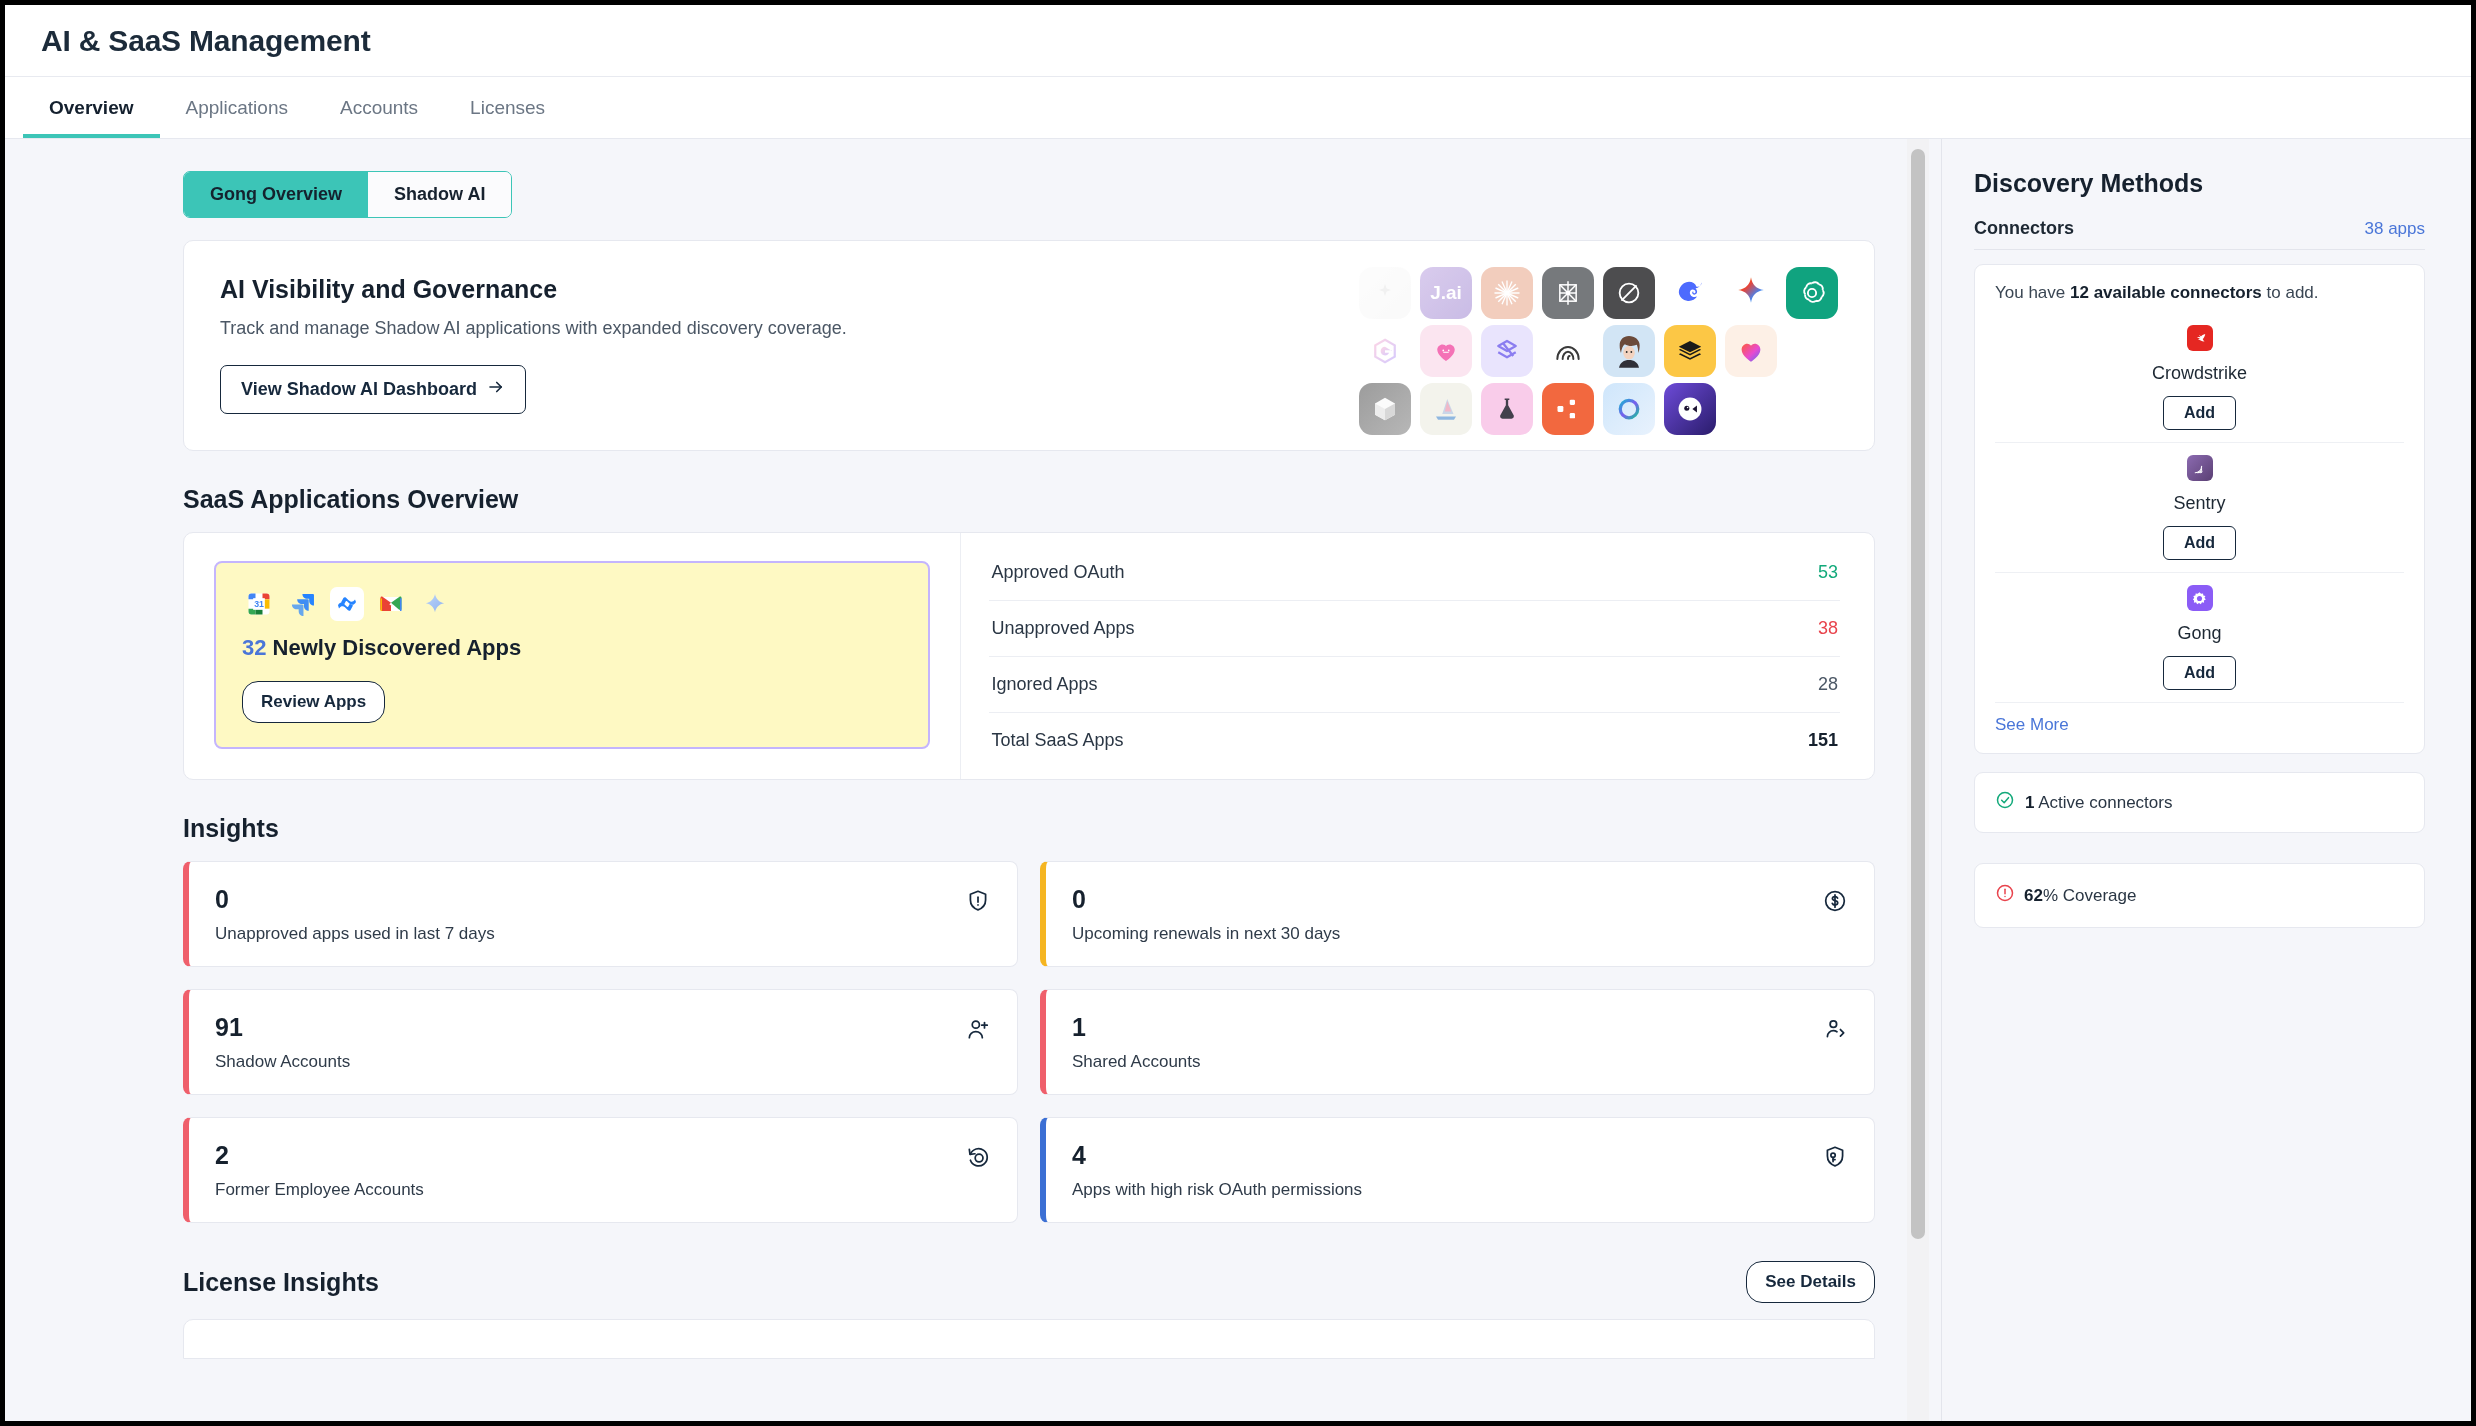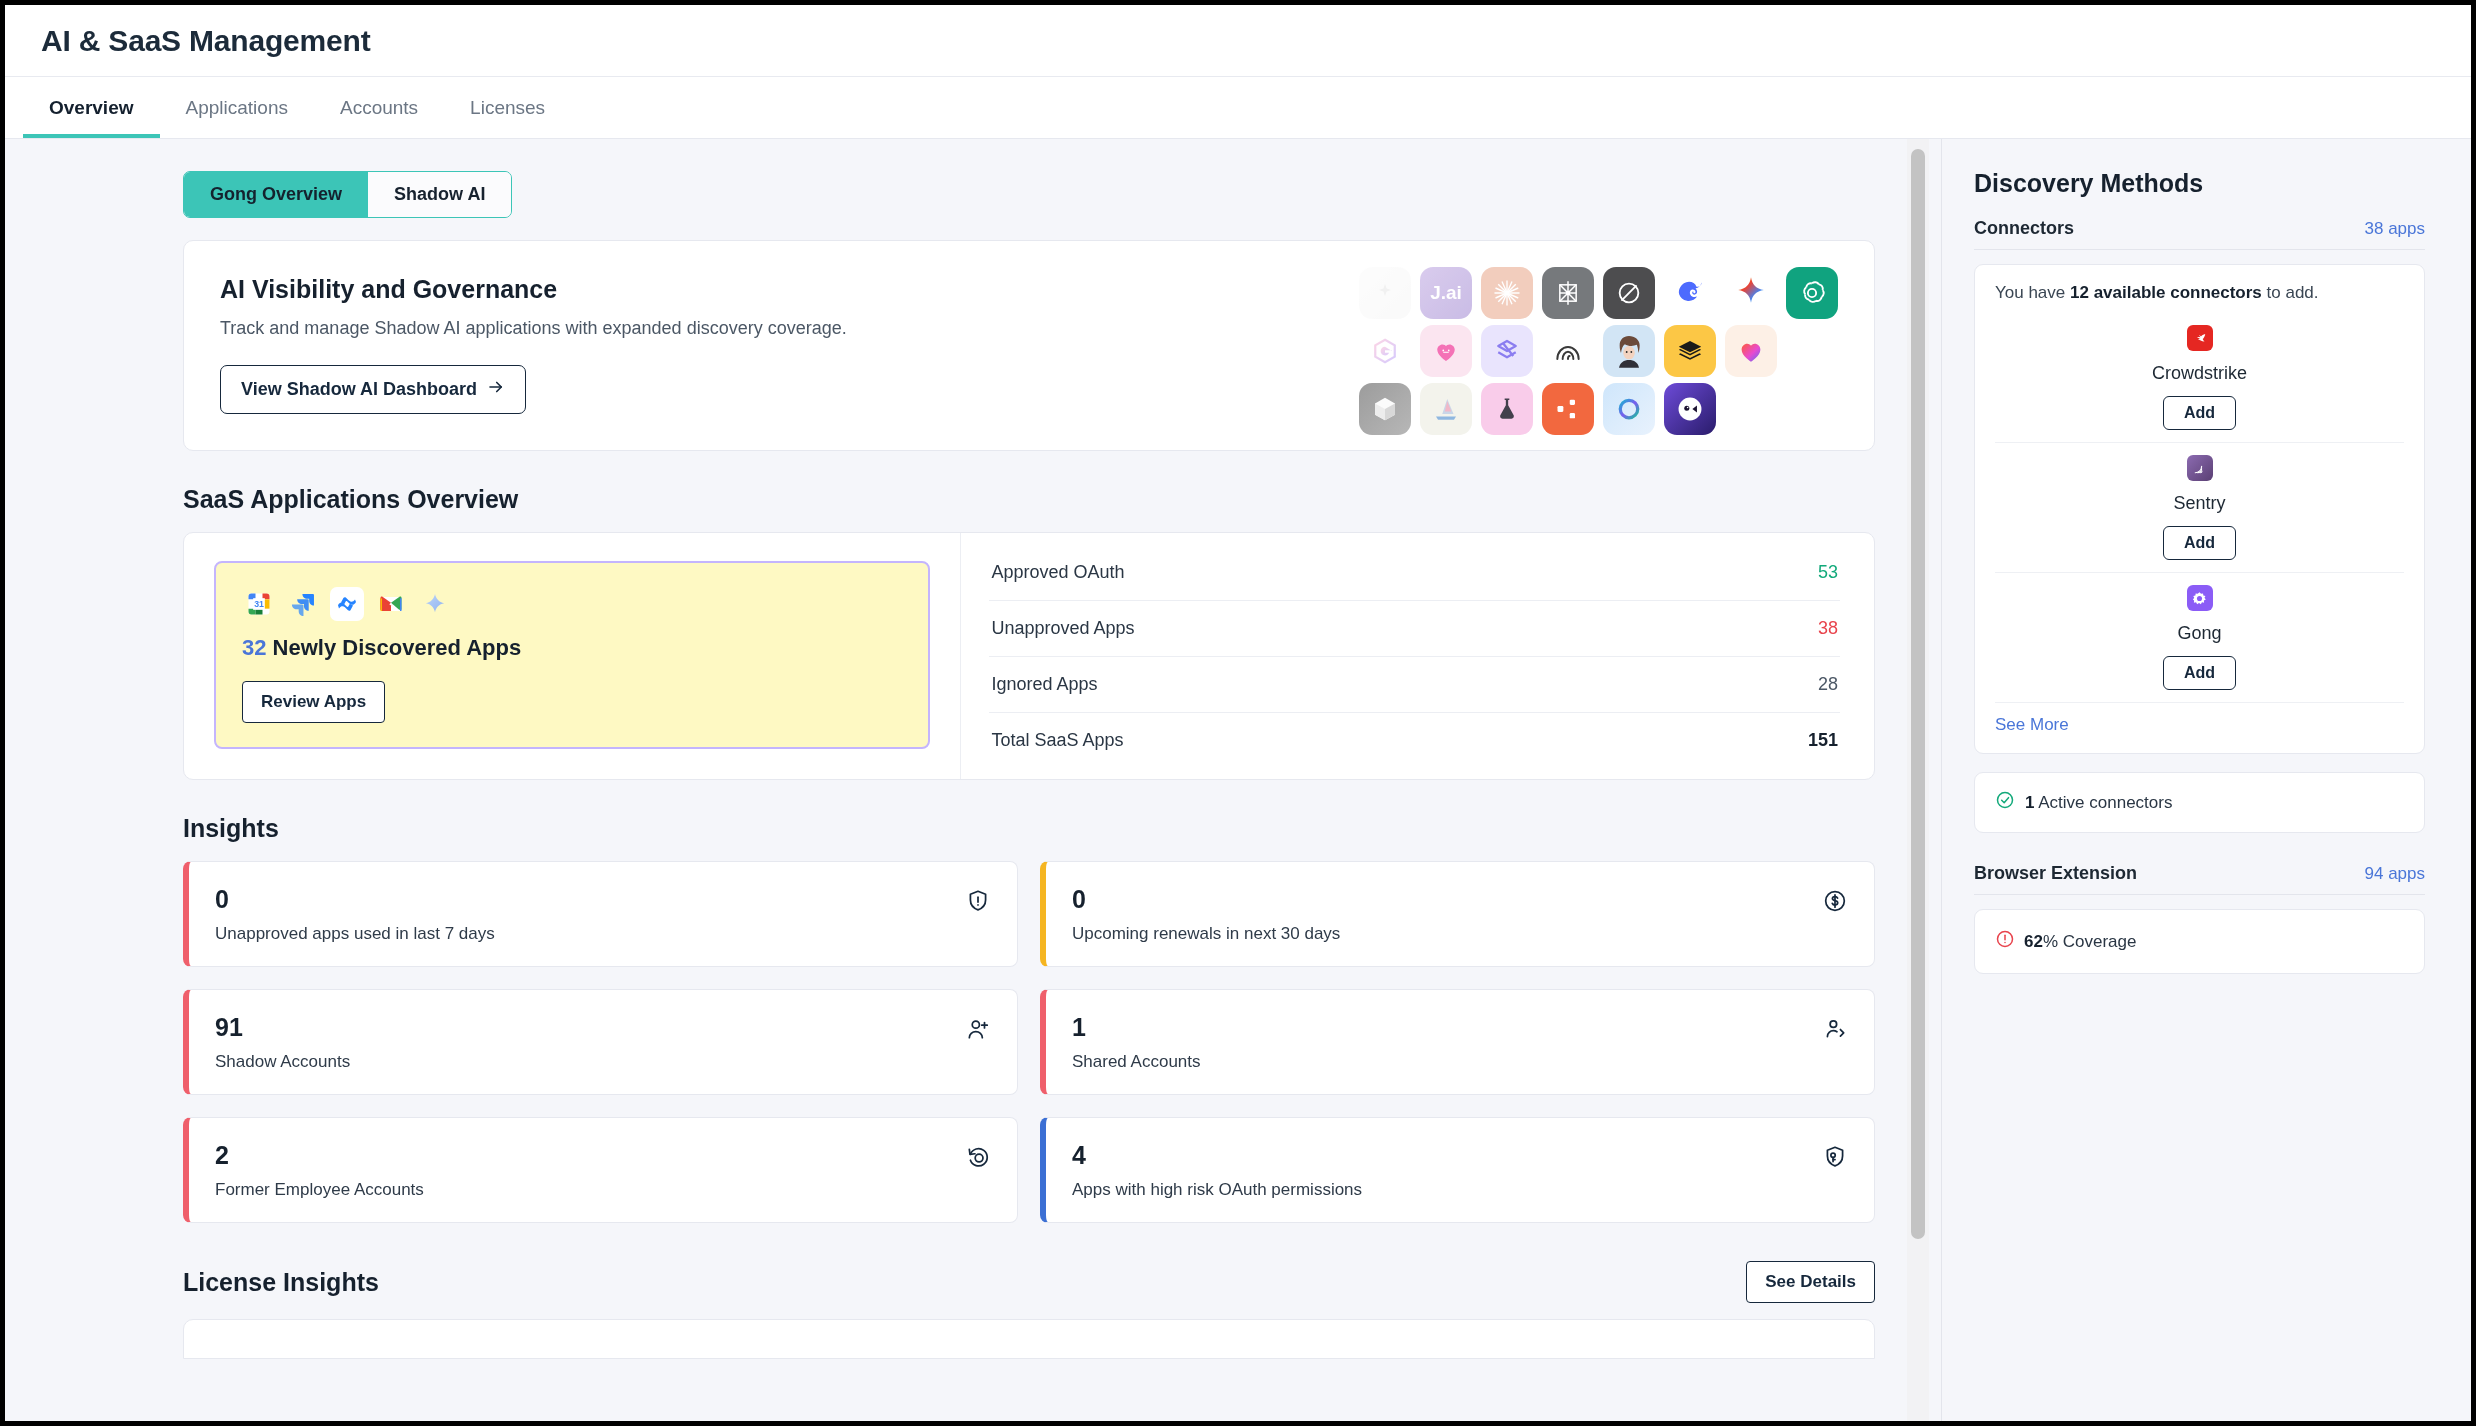--- a/index.html
+++ b/index.html
@@ -127,21 +127,21 @@
   }
   .saas-left-inner {
     border: 2px solid #c4b5fd; border-radius: 8px; padding: 24px 26px;
     background: #fef9c3;
   }
   .app-row { display: flex; align-items: center; gap: 10px; margin-bottom: 14px; }
   .app-ic { width: 34px; height: 34px; display: flex; align-items: center; justify-content: center; }
   .discovered { font-size: 22px; font-weight: 700; color: #16212e; margin-bottom: 20px; }
   .discovered .num { color: #4a76d8; }
   .btn-small {
-    border: 1.5px solid #16283c; border-radius: 4px; background: #fff;
+    border: 1.5px solid #16283c; border-radius: 16px; background: #fff;
     color: #16283c; font-weight: 700; font-size: 17px; padding: 10px 18px;
     cursor: pointer; font-family: inherit;
   }
   .saas-right { flex: 1 1 auto; padding: 10px 34px 10px 28px; display: flex; flex-direction: column; justify-content: center; }
   .stat-row {
     display: flex; justify-content: space-between; align-items: center;
     padding: 17px 2px; font-size: 18px; color: #2a3644;
     border-bottom: 1px solid #eceef3;
   }
   .stat-row:last-child { border-bottom: none; }
@@ -664,24 +664,20 @@
         <span>
           <svg width="20" height="20" viewBox="0 0 24 24" fill="none" stroke="#12a97a" stroke-width="1.8" stroke-linecap="round" stroke-linejoin="round">
               <circle cx="12" cy="12" r="9"></circle>
               <polyline points="8 12.3 11 15.2 16.2 9.2"></polyline>
             </svg>
         </span>
         <span><b>1</b> <span>Active connectors</span></span>
       </div>
 
       <div class="sb-block">
-        <div class="sb-head">
-          <span class="name">Browser Extension</span>
-          <span class="apps">94 apps</span>
-        </div>
         <div class="sb-simple">
           <span>
             <svg width="20" height="20" viewBox="0 0 24 24" fill="none" stroke="#e8434c" stroke-width="1.8" stroke-linecap="round">
                 <circle cx="12" cy="12" r="9"></circle>
                 <line x1="12" y1="7.6" x2="12" y2="13"></line>
                 <circle cx="12" cy="16.1" r=".9" fill="#e8434c" stroke="none"></circle>
               </svg>
           </span>
           <span><b>62</b><span>% Coverage</span></span>
         </div>

